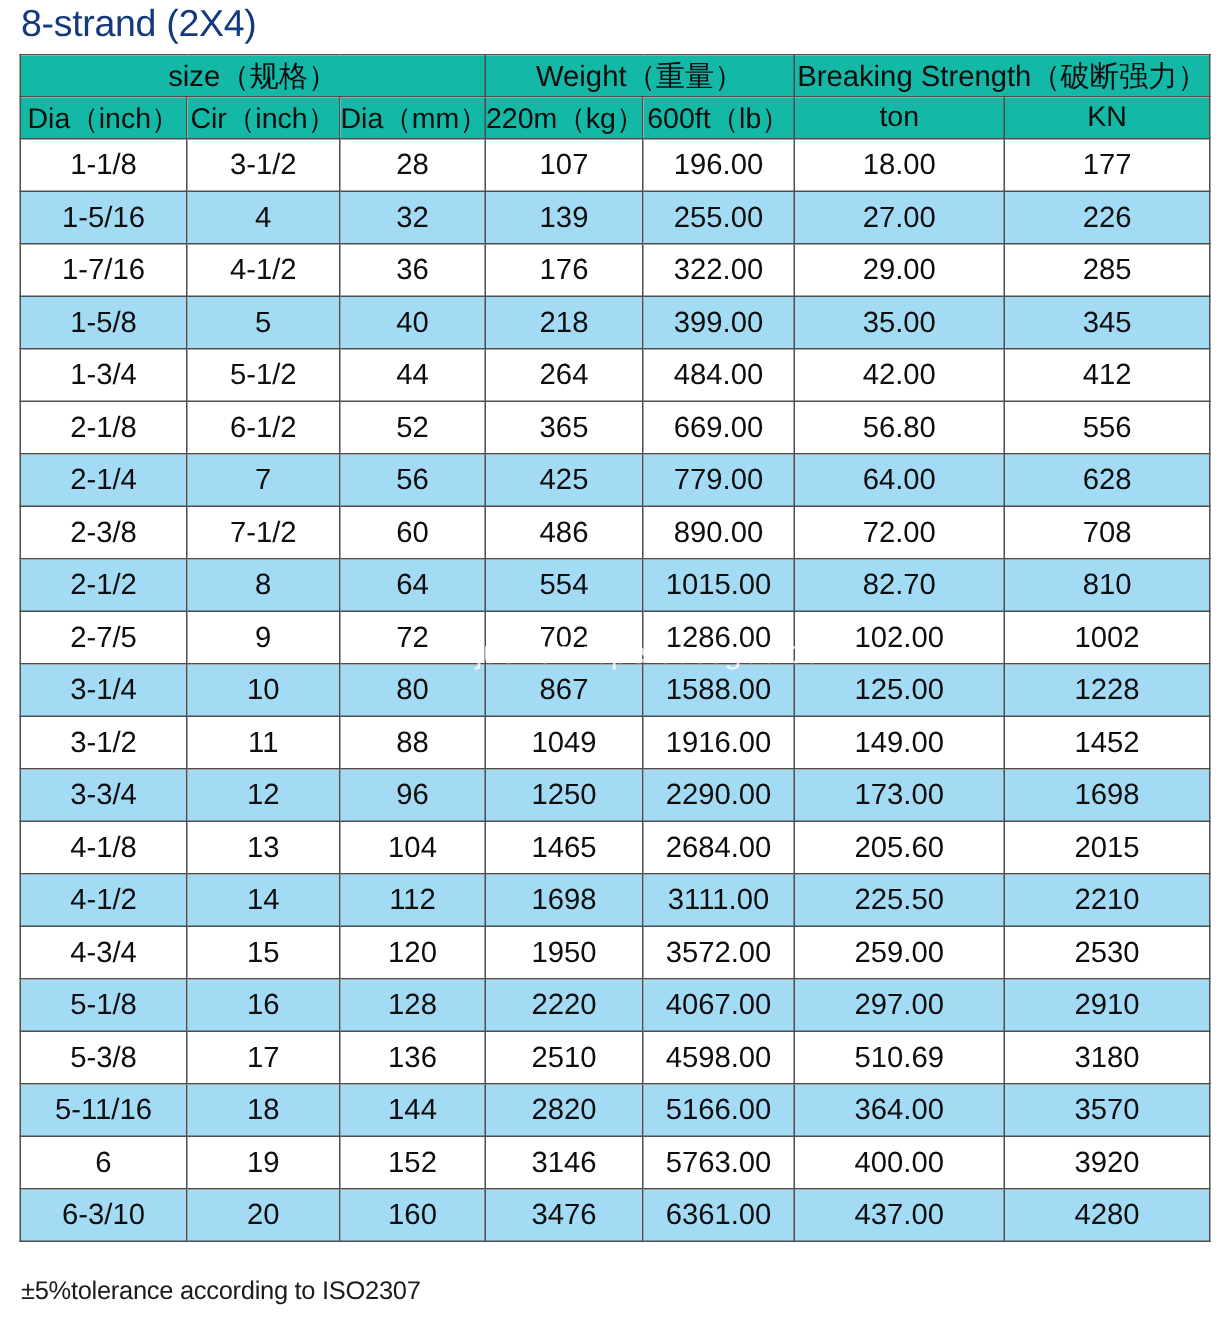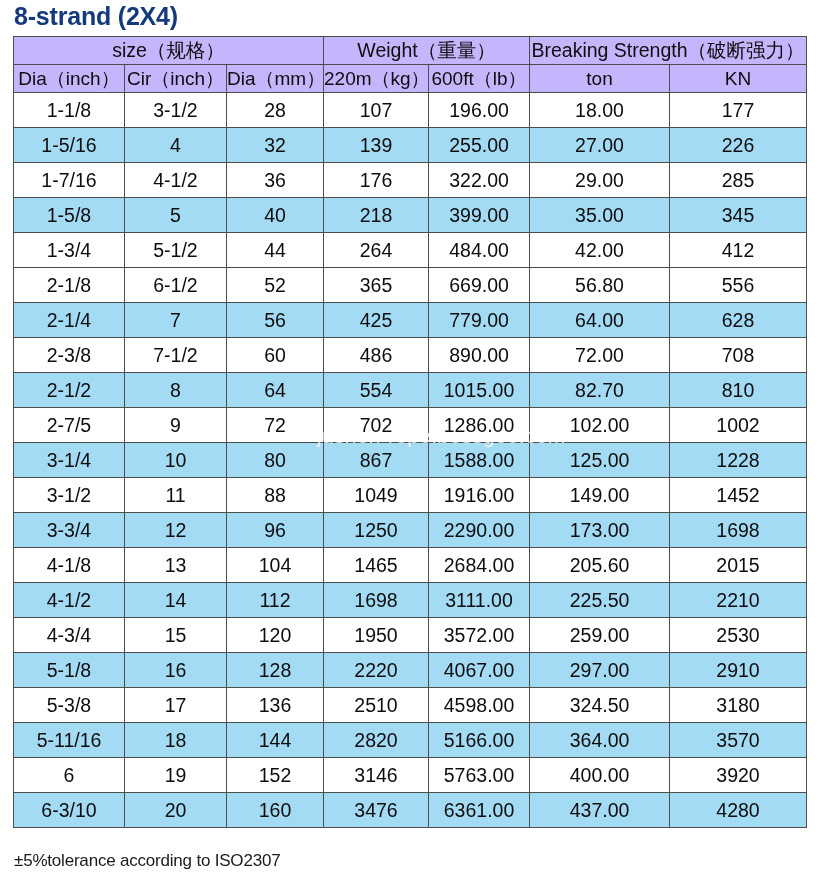--- a/index.html
+++ b/index.html
@@ -22,21 +22,21 @@
     height: 879px;
     box-sizing: border-box;
   }
 
   
   .title {
     position: absolute;
     left: 14px;
     top: 1px;
     font-size: 25px;
-    font-weight: bold;
+    font-weight: normal;
     color: #14397d;
     letter-spacing: -0.2px;
     white-space: nowrap;
     line-height: 30px;
   }
 
   
   .table-wrap {
     position: absolute;
     left: 13px;
@@ -62,21 +62,21 @@
     overflow: hidden;
     white-space: nowrap;
   }
 
   
   table.spec {
     outline: none;
   }
 
   thead th {
-    background: #c4b5fd;
+    background: #14b8a6;
     height: 27px;
     font-size: 19px;
   }
   thead tr.grouprow th {
     height: 27px;
     font-size: 19.5px;
   }
   thead tr.subrow th {
     height: 27px;
     font-size: 19px;
@@ -315,21 +315,21 @@
             <td>4067.00</td>
             <td>297.00</td>
             <td>2910</td>
           </tr>
           <tr class="plain">
             <td>5-3/8</td>
             <td>17</td>
             <td>136</td>
             <td>2510</td>
             <td>4598.00</td>
-            <td>324.50</td>
+            <td>510.69</td>
             <td>3180</td>
           </tr>
           <tr class="alt">
             <td>5-11/16</td>
             <td>18</td>
             <td>144</td>
             <td>2820</td>
             <td>5166.00</td>
             <td>364.00</td>
             <td>3570</td>

